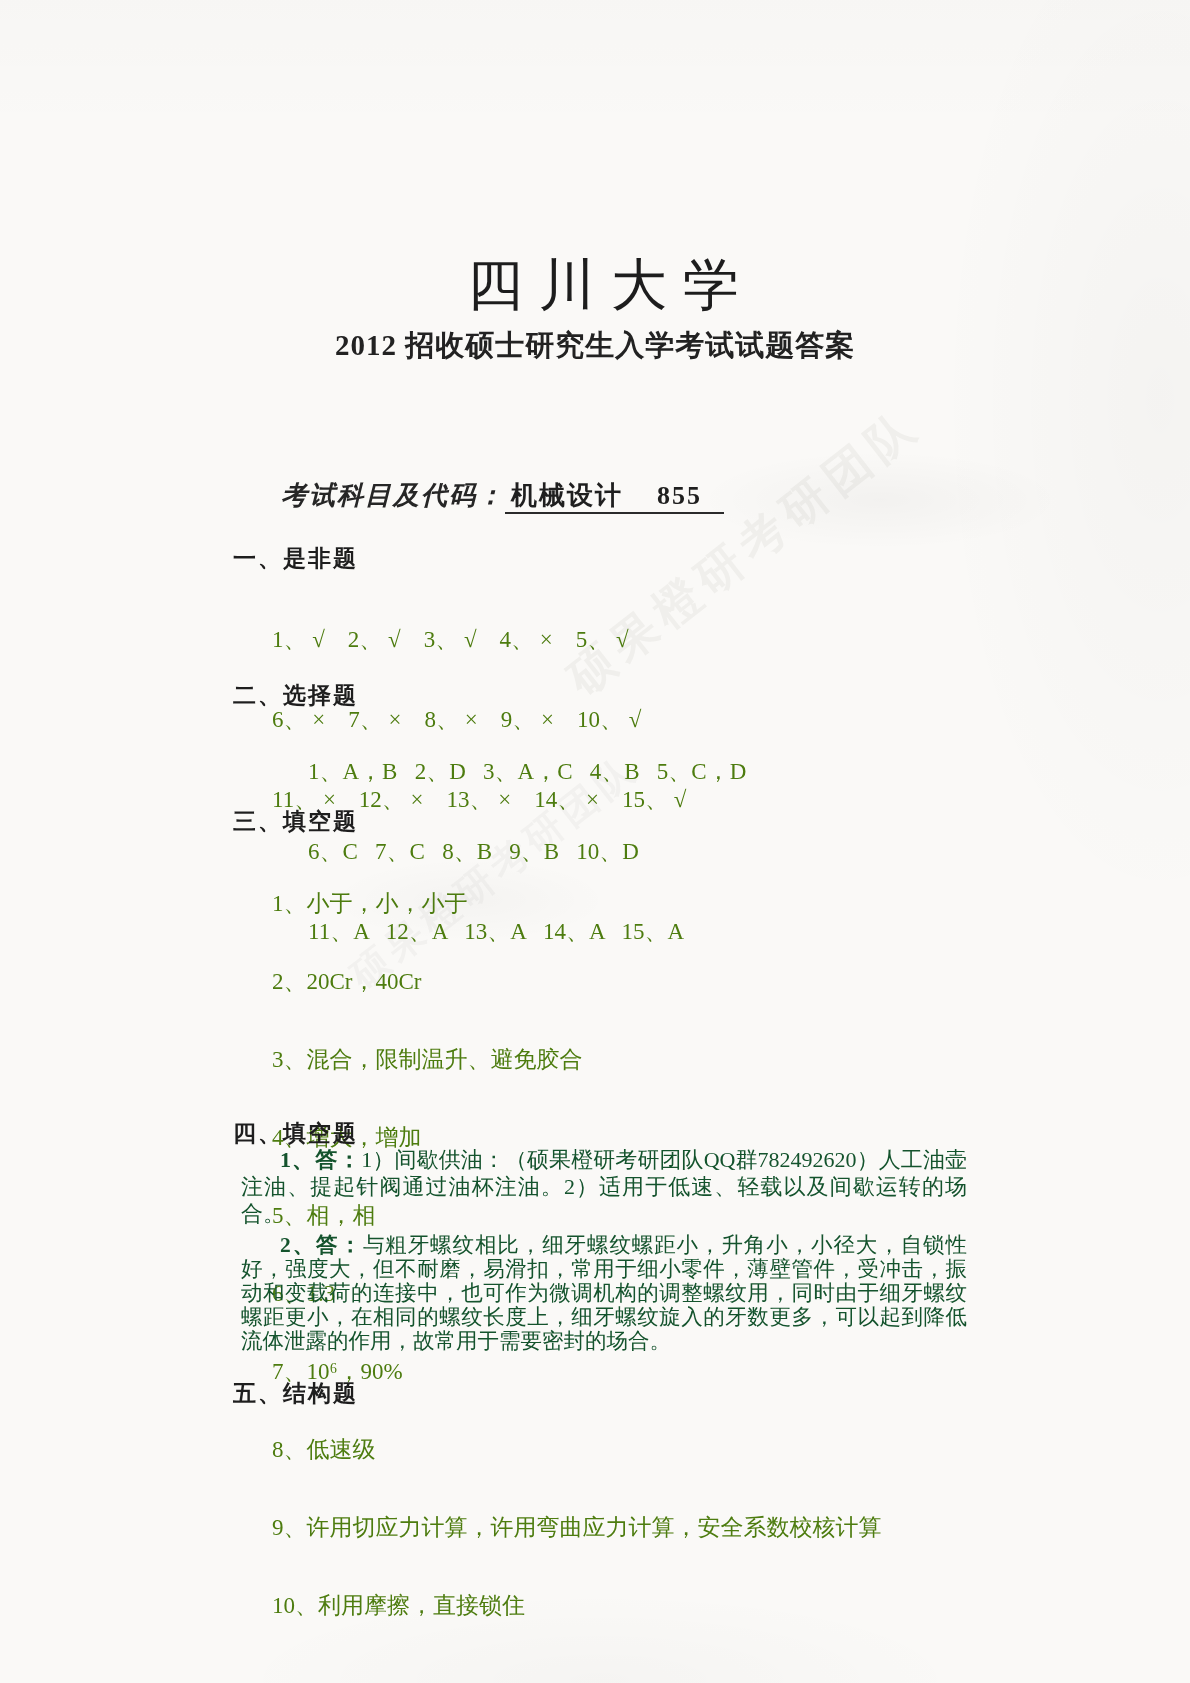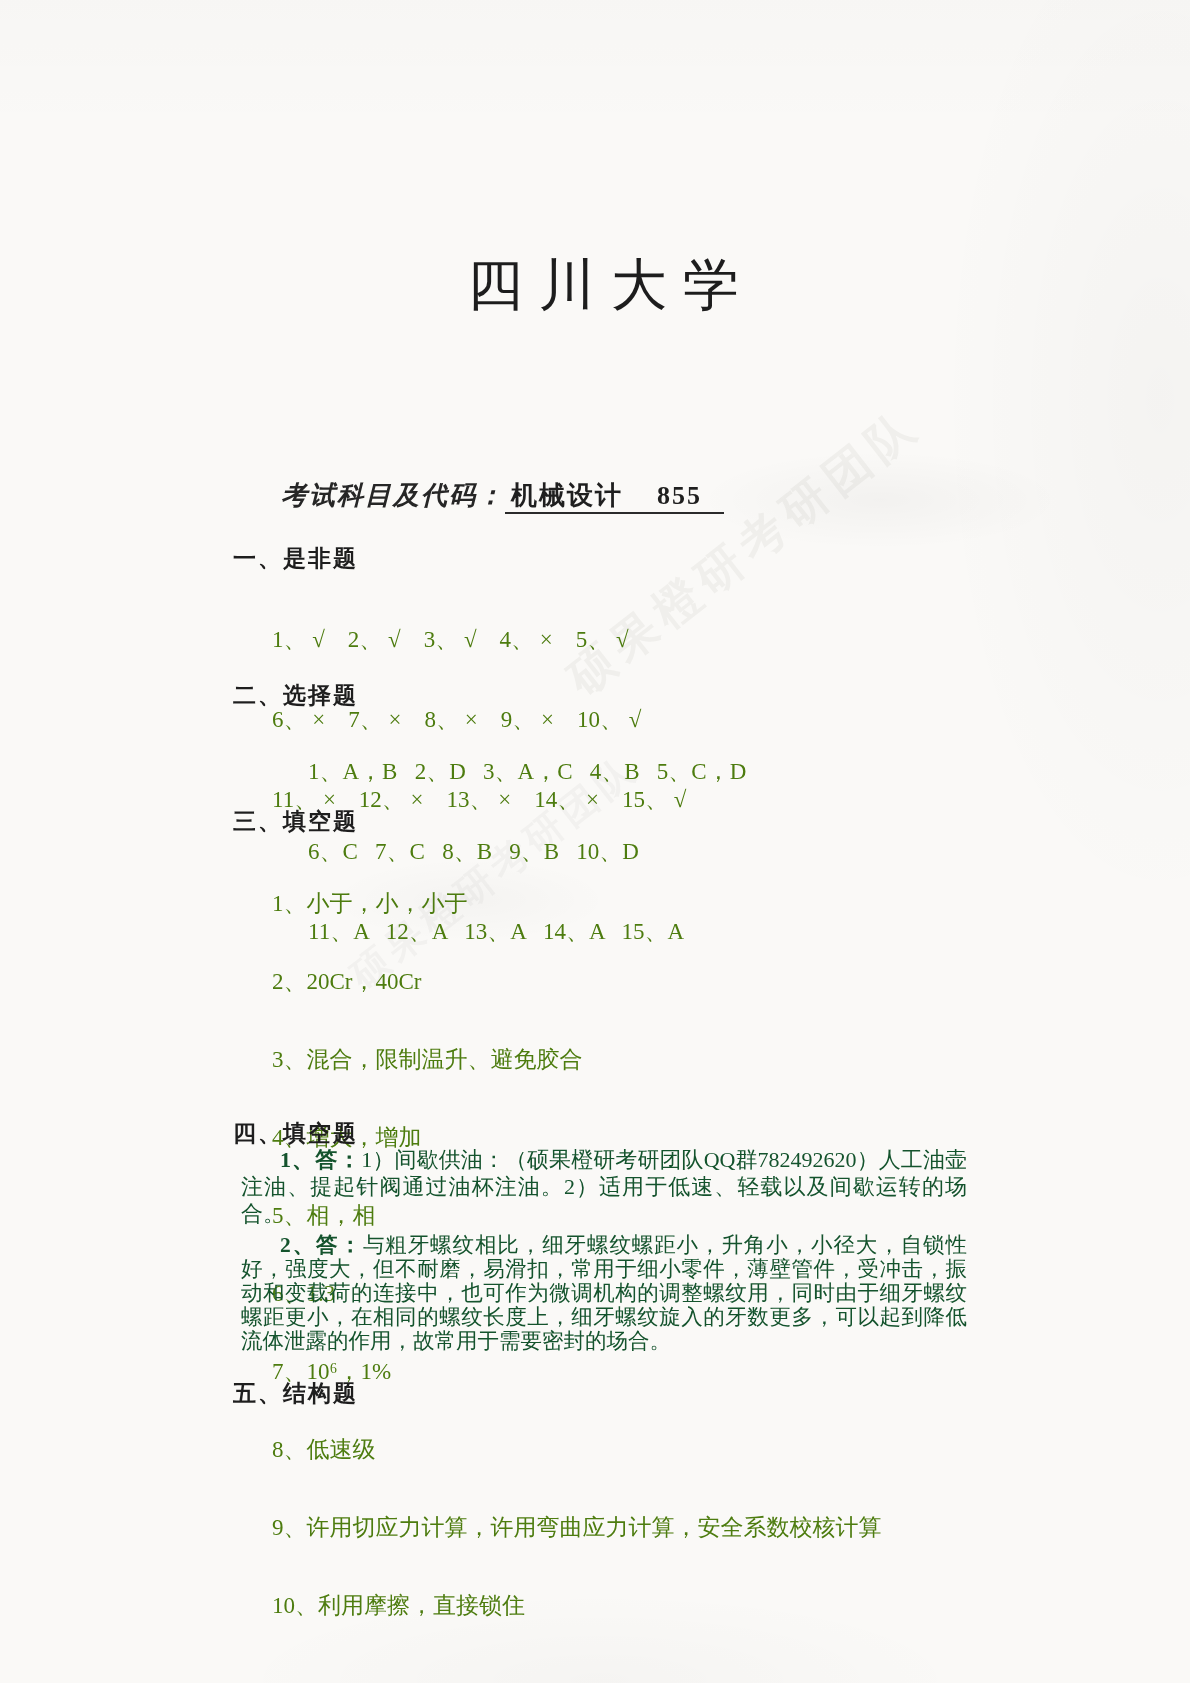--- a/index.html
+++ b/index.html
@@ -117,20 +117,21 @@
 </head>
 <body>
 
 <div class="page">
 
   <div class="watermark wm1">硕果橙研考研团队</div>
   <div class="watermark wm2">硕果橙研考研团队</div>
 
   <h1 class="title">四川大学</h1>
 
+  <h2 class="subtitle">2012 招收硕士研究生入学考试试题答案</h2>
 
   <div class="subject">
     <span class="subject-label">考试科目及代码：</span><span class="subject-value">机械设计    855</span>
   </div>
 
   <h3 class="sec-heading" id="h-sec1">一、是非题</h3>
   <div class="rows" id="rows-sec1">
     <div class="row">1、 √    2、 √    3、 √    4、 ×    5、 √</div>
     <div class="row">6、 ×    7、 ×    8、 ×    9、 ×    10、 √</div>
     <div class="row">11、 ×    12、 ×    13、 ×    14、 ×    15、 √</div>
@@ -144,21 +145,21 @@
   </div>
 
   <h3 class="sec-heading" id="h-sec3">三、填空题</h3>
   <div class="rows fill-items" id="rows-sec3">
     <div class="row">1、小于，小，小于</div>
     <div class="row">2、20Cr，40Cr</div>
     <div class="row">3、混合，限制温升、避免胶合</div>
     <div class="row">4、增大，增加</div>
     <div class="row">5、相，相</div>
     <div class="row">6、1.3</div>
-    <div class="row">7、10⁶，1%</div>
+    <div class="row">7、10⁶，90%</div>
     <div class="row">8、低速级</div>
     <div class="row">9、许用切应力计算，许用弯曲应力计算，安全系数校核计算</div>
     <div class="row">10、利用摩擦，直接锁住</div>
   </div>
 
   <h3 class="sec-heading" id="h-sec4">四、填空题</h3>
   <p class="para p1"><b class="ans-prefix">1、答：</b><span>1）间歇供油：（硕果橙研考研团队QQ群782492620）人工油壶注油、提起针阀通过油杯注油。2）适用于低速、轻载以及间歇运转的场合。</span></p>
   <p class="para p2"><b class="ans-prefix">2、答：</b><span>与粗牙螺纹相比，细牙螺纹螺距小，升角小，小径大，自锁性好，强度大，但不耐磨，易滑扣，常用于细小零件，薄壁管件，受冲击，振动和变载荷的连接中，也可作为微调机构的调整螺纹用，同时由于细牙螺纹螺距更小，在相同的螺纹长度上，细牙螺纹旋入的牙数更多，可以起到降低流体泄露的作用，故常用于需要密封的场合。</span></p>
 
   <h3 class="sec-heading" id="h-sec5">五、结构题</h3>

